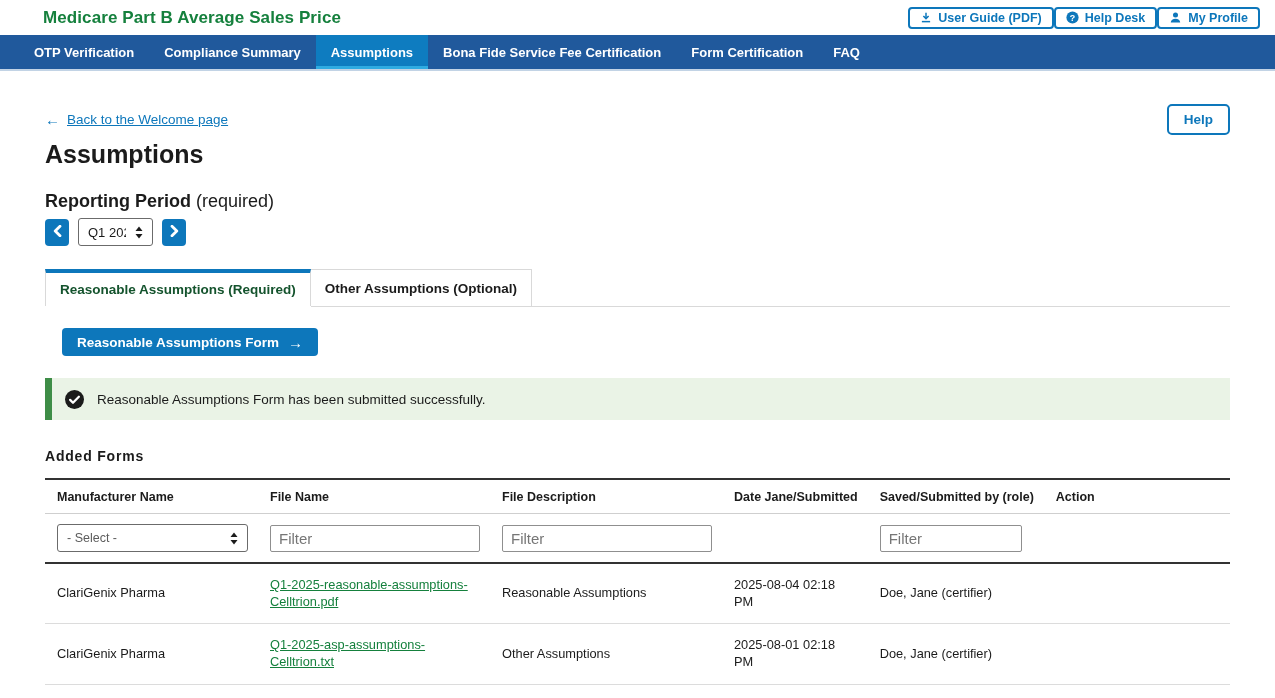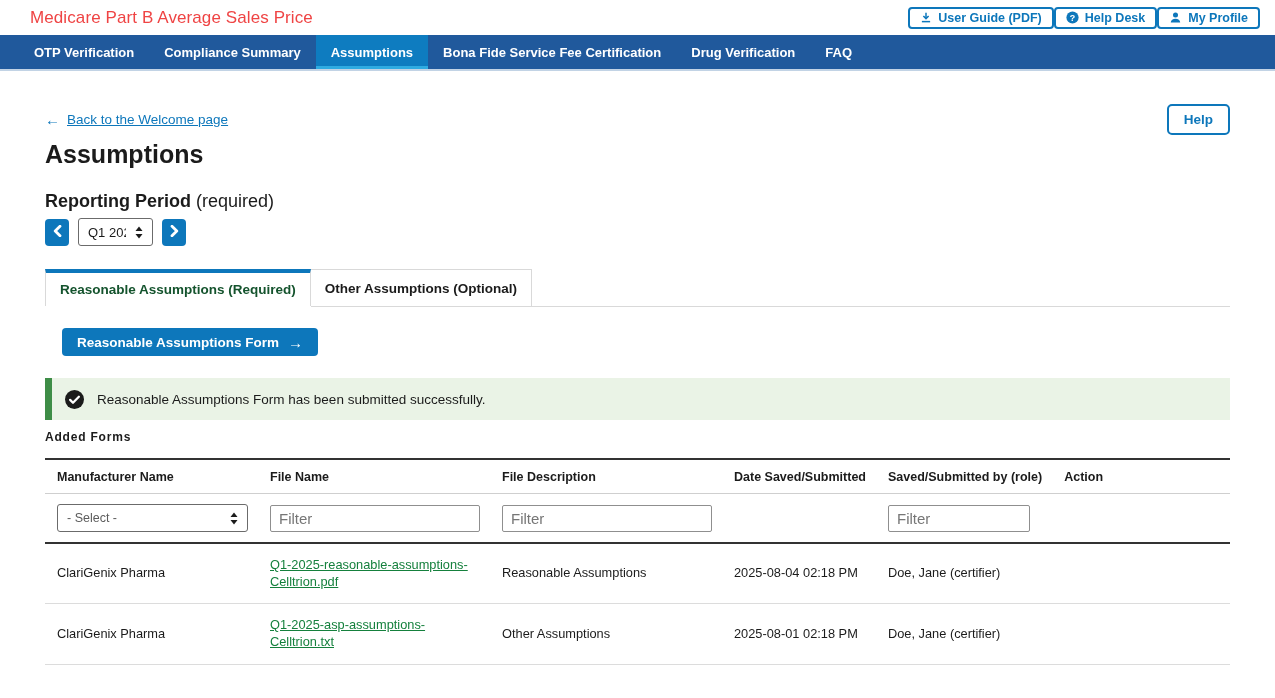--- a/index.html
+++ b/index.html
@@ -6,21 +6,21 @@
   html,body { margin:0; padding:0; }
   body {
     width:1275px; height:698px; overflow:hidden; position:relative;
     background:#ffffff; color:#1b1b1b;
     font-family:"Liberation Sans", sans-serif;
     -webkit-font-smoothing:antialiased;
   }
 
   
   .topbar { height:35px; display:flex; align-items:center; justify-content:space-between; padding:0 15px 0 30px; background:#fff; }
-  .app-title { margin:0; font-size:17px; font-weight:400; color:#ef4444; letter-spacing:.1px; }
+  .app-title { margin:13px; font-size:17px; font-weight:700; color:#15803d; letter-spacing:.1px; }
   .topbar-actions { display:flex; gap:0; }
   .outline-btn {
     display:inline-flex; align-items:center; gap:6px;
     background:#fff; border:2px solid #0d77bb; color:#0d77bb;
     border-radius:4px; font-weight:700; font-size:12.5px;
     padding:0 10px; height:22px; cursor:pointer; font-family:inherit;
   }
   .outline-btn svg { display:block; }
 
   
@@ -67,21 +67,21 @@
 
   
   .alert-success {
     margin-top:22px; background:#eaf3e6; border-left:7px solid #3e8d47;
     min-height:42px; display:flex; align-items:center; gap:13px; padding:11px 16px 11px 13px;
     font-size:13.5px;
   }
   .alert-success svg { display:block; flex:none; }
 
   
-  .section-title { margin:10px 0 0; font-size:12px; font-weight:700; letter-spacing:.8px; }
+  .section-title { margin:28px 0 0; font-size:14px; font-weight:700; letter-spacing:.8px; }
   table.forms { margin-top:14px; width:100%; border-collapse:collapse; border-top:2px solid #333; }
   table.forms th { text-align:left; font-size:12.5px; font-weight:700; padding:10px 10px 9px 12px; white-space:nowrap; }
   tr.head-row th { border-bottom:1px solid #cfcfcf; }
   tr.filter-row th { border-bottom:2px solid #333; padding:10px 10px 10px 12px; }
   .filter-input {
     width:210px; height:27px; border:1px solid #8f8f8f; border-radius:2px;
     padding:0 8px; font-size:15px; font-family:inherit; color:#1b1b1b; background:#fff;
   }
   .filter-input.narrow { width:142px; }
   .filter-input::placeholder { color:#767676; opacity:1; }
@@ -125,21 +125,21 @@
       <span>My Profile</span>
     </button>
   </div>
 </header>
 
 <nav class="navbar">
   <a class="nav-item">OTP Verification</a>
   <a class="nav-item">Compliance Summary</a>
   <a class="nav-item active">Assumptions</a>
   <a class="nav-item">Bona Fide Service Fee Certification</a>
-  <a class="nav-item">Drug Verification</a>
+  <a class="nav-item">Form Certification</a>
   <a class="nav-item">FAQ</a>
 </nav>
 
 <main class="content">
 
   <div class="page-top-row">
     <a class="back-link">
       <span class="arrow">←</span>
       <span class="back-text">Back to the Welcome page</span>
     </a>
@@ -210,21 +210,21 @@
         <col style="width:231px">
       <col style="width:142px">
         <col style="width:161px">
         <col>
     </colgroup>
     <thead>
       <tr class="head-row">
         <th>Manufacturer Name</th>
         <th>File Name</th>
         <th>File Description</th>
-        <th>Date Saved/Submitted</th>
+        <th>Date Jane/Submitted</th>
         <th>Saved/Submitted by (role)</th>
         <th>Action</th>
       </tr>
       <tr class="filter-row">
         <th>
           <div class="select-wrap filter-select">
             <select>
               <option>- Select -</option>
             </select>
             <span class="updown">

